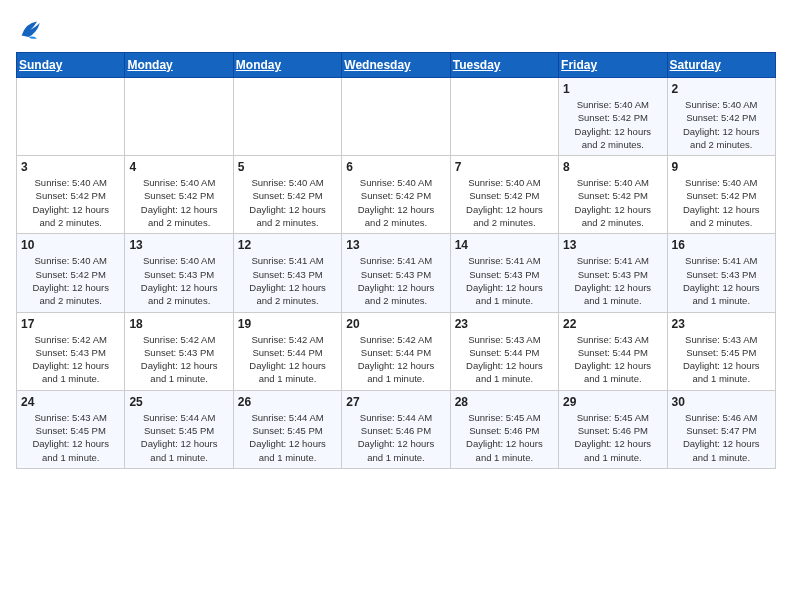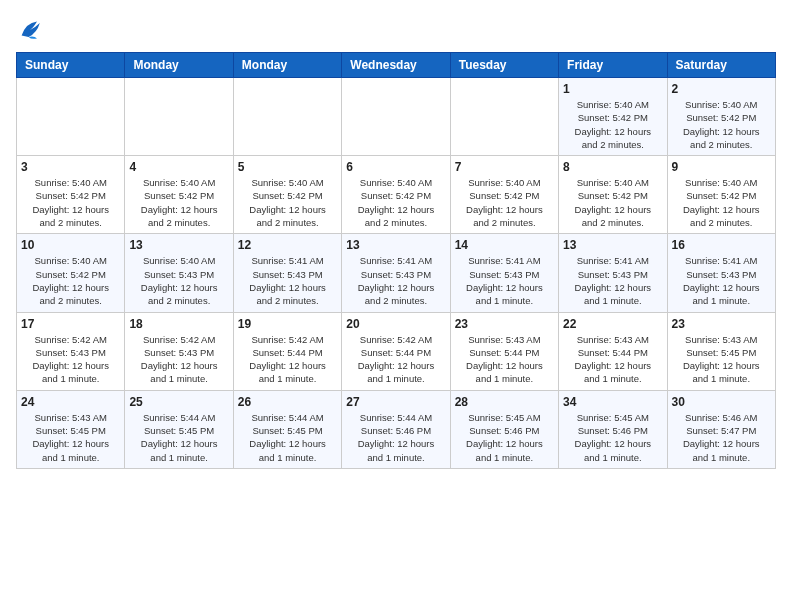--- a/index.html
+++ b/index.html
@@ -46,25 +46,26 @@
     }
     .calendar {
       width: 100%;
       border-collapse: collapse;
       margin-top: 8px;
       font-size: 10px;
     }
     .calendar thead th {
       background: #1565C0;
       color: #fff;
-      padding: 5px 8px;
+      padding: 5px 2px;
       text-align: left;
       font-size: 12px;
       font-weight: bold;
       border: 1px solid #0d47a1;
+      text-decoration: underline;
     }
     .calendar tbody td {
       border: 1px solid #ccc;
       vertical-align: top;
       padding: 4px;
       width: calc(100% / 7);
       min-height: 80px;
       background: #fff;
     }
     .calendar tbody tr:nth-child(odd) td {
@@ -240,21 +241,21 @@
         </td>
         <td>
           <span class="day-num">27</span>
           <div class="day-info">Sunrise: 5:44 AM<br>Sunset: 5:46 PM<br>Daylight: 12 hours<br>and 1 minute.</div>
         </td>
         <td>
           <span class="day-num">28</span>
           <div class="day-info">Sunrise: 5:45 AM<br>Sunset: 5:46 PM<br>Daylight: 12 hours<br>and 1 minute.</div>
         </td>
         <td>
-          <span class="day-num">34</span>
+          <span class="day-num">29</span>
           <div class="day-info">Sunrise: 5:45 AM<br>Sunset: 5:46 PM<br>Daylight: 12 hours<br>and 1 minute.</div>
         </td>
         <td>
           <span class="day-num">30</span>
           <div class="day-info">Sunrise: 5:46 AM<br>Sunset: 5:47 PM<br>Daylight: 12 hours<br>and 1 minute.</div>
         </td>
       </tr>
     </tbody>
 </table>
 

